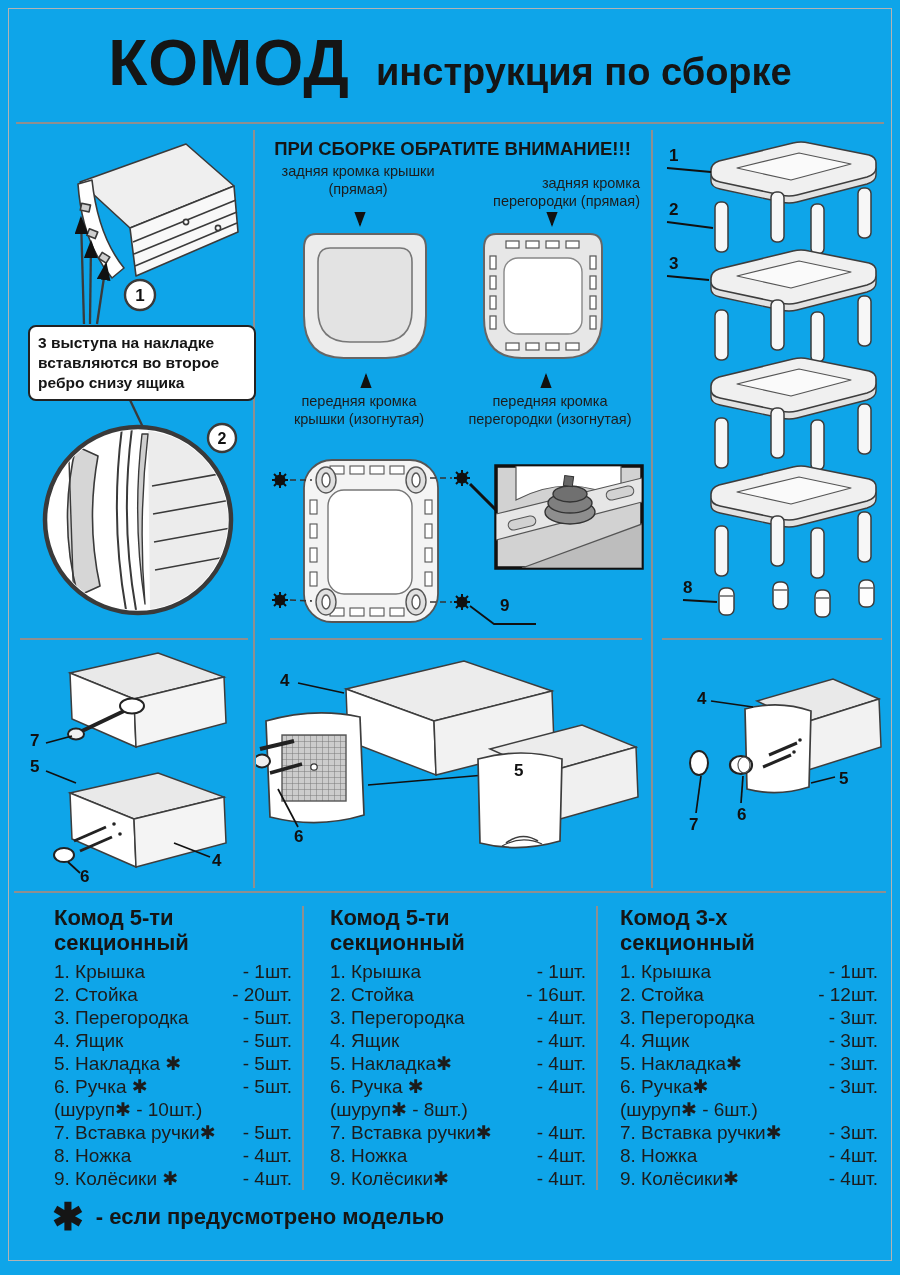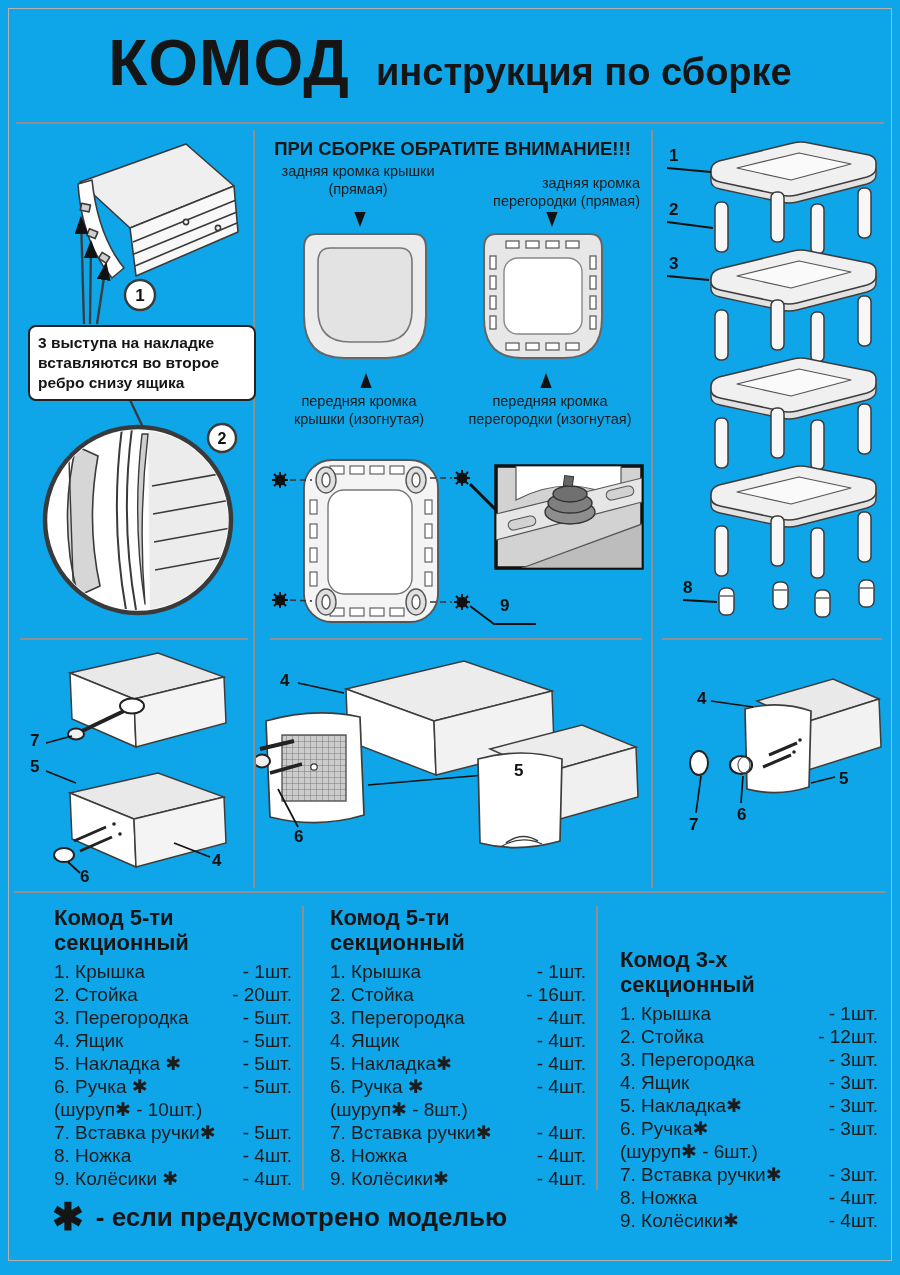--- a/index.html
+++ b/index.html
@@ -35,32 +35,32 @@
 
   
   .pnum { position:absolute; font-size:17px; font-weight:bold; color:#111; }
 
   
   .lists { position:absolute; left:14px; top:900px; width:872px; height:296px;
     display:flex; }
   .plist { box-sizing:border-box; }
   .plist.c1 { width:288px; padding:6px 10px 0 40px; }
   .plist.c2 { width:294px; padding:6px 10px 0 28px; }
-  .plist.c3 { width:290px; padding:6px 8px 0 24px;margin-top:42px; }
+  .plist.c3 { width:290px; padding:6px 8px 0 24px; }
   .plist h3 { margin:0 0 5px 0; font-size:22px; line-height:1.12;
     font-weight:bold; width:200px; }
   .prow { display:flex; justify-content:space-between;
     font-size:19px; line-height:23px; color:#1c1c1c; }
   .prow .qty { white-space:nowrap; padding-left:6px; }
 
   
   .footnote { position:absolute; left:52px; top:1198px;
     display:flex; align-items:center; gap:12px; font-weight:bold; }
   .footnote .star { font-size:38px; line-height:1; }
-  .footnote .txt  { font-size:26px; }
+  .footnote .txt  { font-size:22px; }
 
   svg { display:block; }
 </style>
 </head>
 <body>
 
 <div class="page">
   <div class="pageborder"></div>
 
   <div class="hdr">

